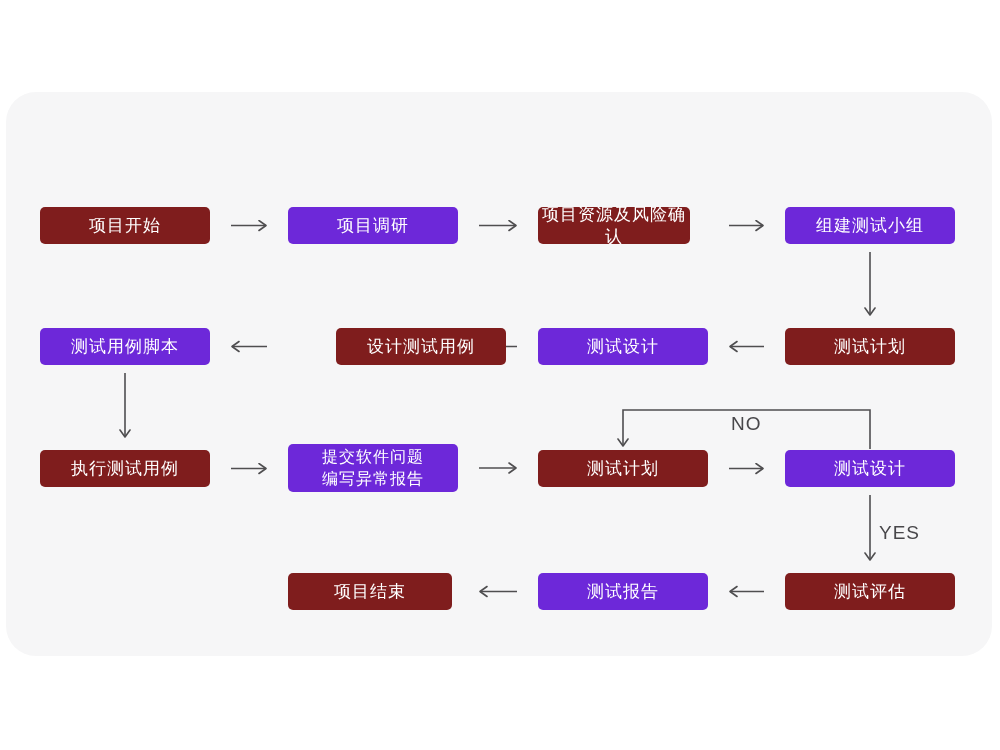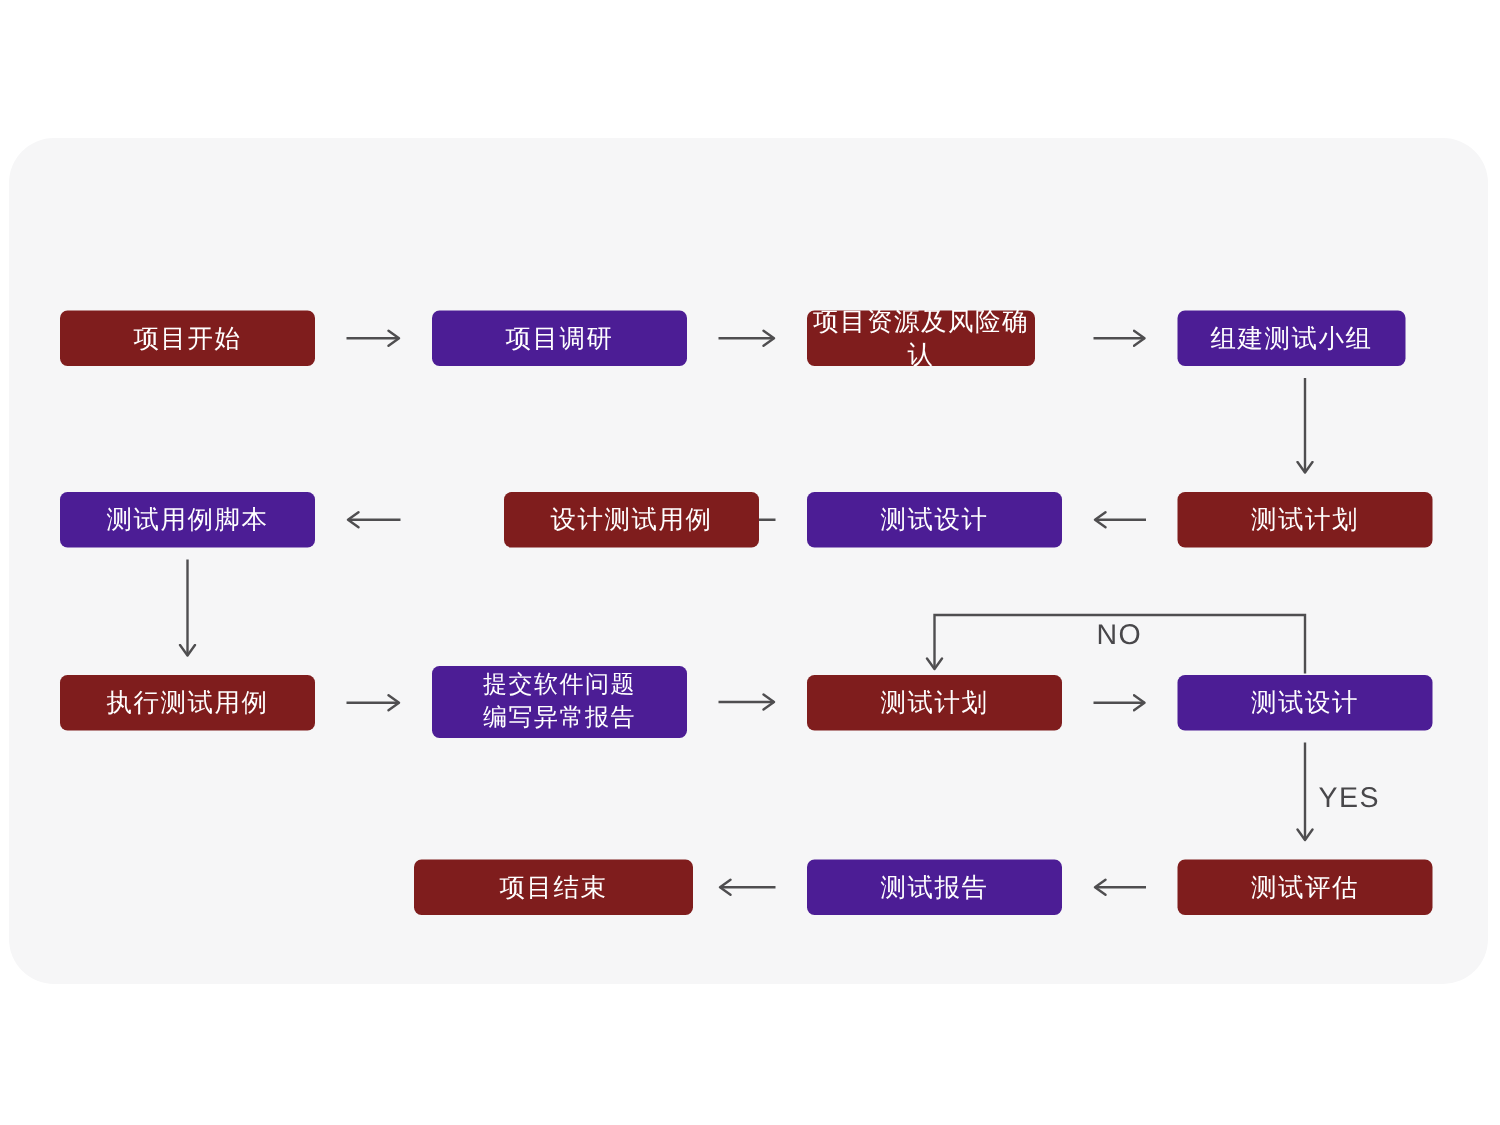--- a/index.html
+++ b/index.html
@@ -43,21 +43,21 @@
     flex-direction: column;
     align-items: center;
     justify-content: center;
     font-size: 17px;
     letter-spacing: 1px;
     text-align: center;
     line-height: 22px;
     box-sizing: border-box;
   }
   .node.purple { background: #7f1d1d; }
-  .node.gray   { background: #4c1d95; }
+  .node.gray   { background: #6d28d9; }
   .node .l2 { font-size: 16px; }
   .edges-svg {
     position: absolute;
     left: 0;
     top: 0;
     pointer-events: none;
   }
   .flow-label {
     position: absolute;
     font-size: 19px;
@@ -97,21 +97,21 @@
   <div id="nodes-layer">
       <div class="node purple" style="left: 40px; top: 207px; width: 170px; height: 37px;">
         <span>项目开始</span>
       </div>
       <div class="node gray" style="left: 288px; top: 207px; width: 170px; height: 37px;">
         <span>项目调研</span>
       </div>
       <div class="node purple" style="left: 538px; top: 207px; width: 152px; height: 37px;">
         <span>项目资源及风险确认</span>
       </div>
-      <div class="node gray" style="left: 785px; top: 207px; width: 152px; height: 37px;">
+      <div class="node gray" style="left: 785px; top: 207px; width: 170px; height: 37px;">
         <span>组建测试小组</span>
       </div>
       <div class="node purple" style="left: 785px; top: 328px; width: 170px; height: 37px;">
         <span>测试计划</span>
       </div>
       <div class="node gray" style="left: 538px; top: 328px; width: 170px; height: 37px;">
         <span>测试设计</span>
       </div>
       <div class="node purple" style="left: 288px; top: 328px; width: 170px; height: 37px; margin-left: 48px;">
         <span>设计测试用例</span>
@@ -131,19 +131,19 @@
       </div>
       <div class="node gray" style="left: 785px; top: 450px; width: 170px; height: 37px;">
         <span>测试设计</span>
       </div>
       <div class="node purple" style="left: 785px; top: 573px; width: 170px; height: 37px;">
         <span>测试评估</span>
       </div>
       <div class="node gray" style="left: 538px; top: 573px; width: 170px; height: 37px;">
         <span>测试报告</span>
       </div>
-      <div class="node purple" style="left: 276px; top: 573px; width: 186px; height: 37px;">
+      <div class="node purple" style="left: 288px; top: 573px; width: 164px; height: 37px;">
         <span>项目结束</span>
       </div>
     </div>
   <div class="flow-label" style="left:731px; top:413px;">NO</div>
   <div class="flow-label" style="left:879px; top:522px;">YES</div>
 </div>
 
 </body></html>

